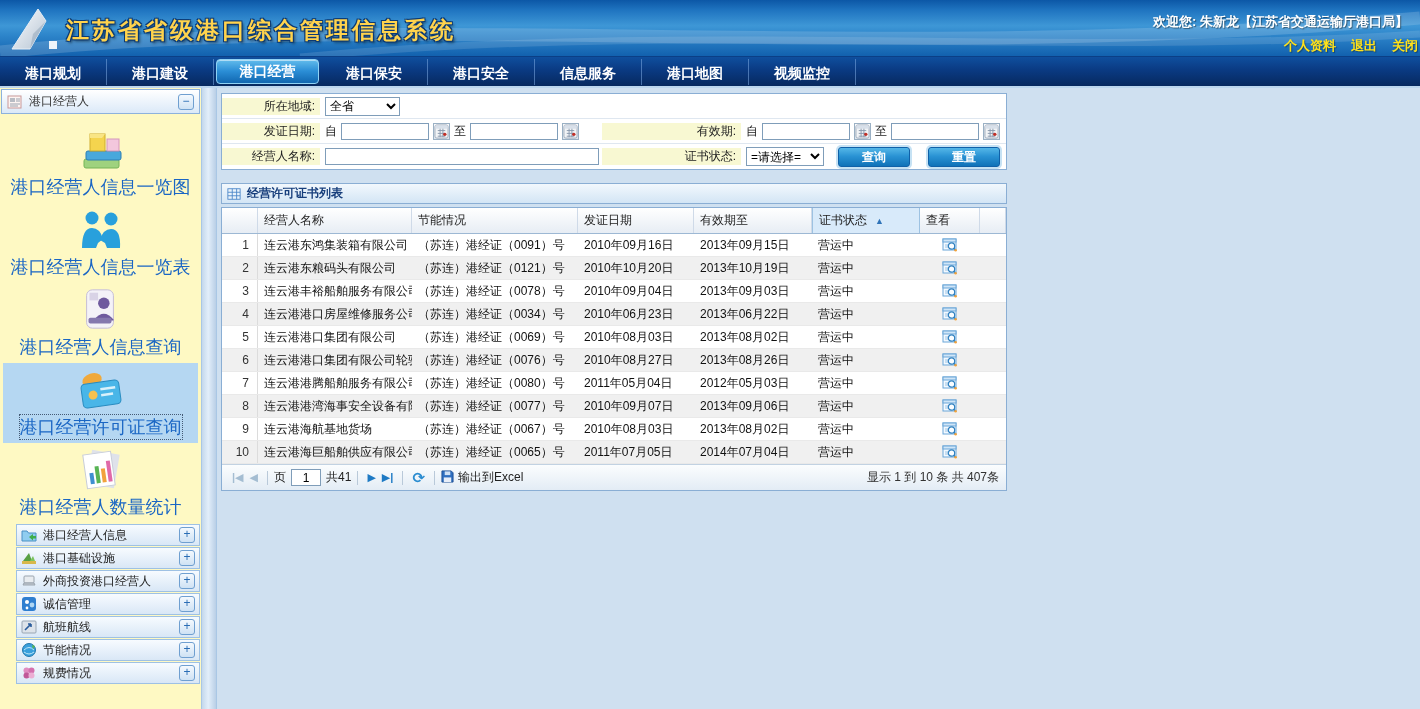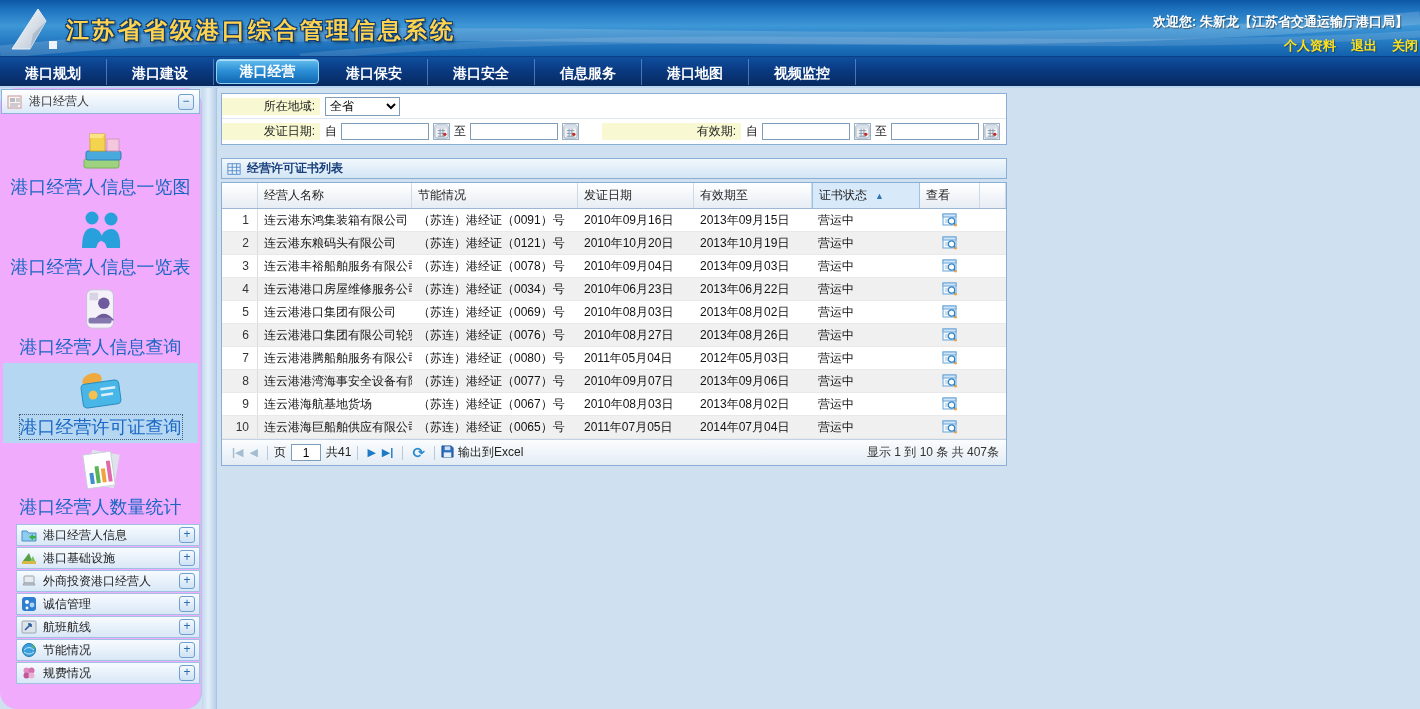--- a/index.html
+++ b/index.html
@@ -19,21 +19,21 @@
   
   .nav{height:29px;background:linear-gradient(180deg,#0f4f9e 0%,#0a3a82 45%,#07295f 100%);display:flex;align-items:center;}
   .tab{width:107px;text-align:center;color:#fff;font-weight:bold;font-size:14px;line-height:29px;height:26px;border-right:1px solid rgba(125,170,225,.55);cursor:pointer;}
   .tab.active{width:103px;height:25px;line-height:23px;margin:0 2px;border:1px solid #8fd2f4;border-radius:4px;
     background:linear-gradient(180deg,#62bcec 0%,#2b8ed6 48%,#1167b0 100%);box-shadow:inset 0 1px 0 rgba(255,255,255,.5);}
 
   
   .bodyrow{display:flex;height:623px;background:#cfe0f0;border-top:2px solid #bcd6ee;}
 
   
-  aside{width:202px;background:#f0abfc;border-right:1px solid #a9c7e5;display:flex;flex-direction:column;border-radius:17px;}
+  aside{width:202px;background:#fef9c3;border-right:1px solid #a9c7e5;display:flex;flex-direction:column;}
   .panel-hd{height:25px;margin:1px;border:1px solid #8db2dc;background:linear-gradient(180deg,#ffffff,#dbe9f8);
     display:flex;align-items:center;padding:0 5px;gap:6px;font-size:12px;color:#333;}
   .sqbtn{margin-left:auto;width:16px;height:16px;border:1px solid #6f9fd0;border-radius:3px;
     background:linear-gradient(#f4f9fe,#cfe2f4);color:#2a6db5;font-size:12px;line-height:13px;text-align:center;cursor:pointer;}
   .panel-body{padding-top:8px;}
   .s-item{height:80px;margin:0 3px;display:flex;flex-direction:column;align-items:center;justify-content:center;cursor:pointer;}
   .s-item .bigico{width:48px;height:46px;}
   .s-label{font-size:18px;color:#1a66c4;margin-top:2px;}
   .s-item.selected{background:#b5d7f2;}
   .s-item.selected .s-label{outline:1px dotted #445a75;}
@@ -349,20 +349,32 @@
                     <line x1="4" y1="10" x2="12" y2="10"></line>
                     <line x1="4" y1="13" x2="12" y2="13"></line>
                     <line x1="6.5" y1="5" x2="6.5" y2="14"></line>
                     <line x1="9.5" y1="5" x2="9.5" y2="14"></line>
                   </g>
                   <circle cx="11.5" cy="11" r="1.8" fill="#c03028"></circle>
                 </svg>
               </button>
           </div>
         </div>
+        <div class="frow">
+          <div class="lbl w1">经营人名称:</div>
+          <div class="fld w2">
+            <input type="text" class="wide" value="" style="">
+          </div>
+          <div class="lbl w3">证书状态:</div>
+          <div class="fld grow">
+            <select class="stsel" id="statusSel"><option>=请选择=</option></select>
+            <button class="btn q">查询</button>
+            <button class="btn r">重置</button>
+          </div>
+        </div>
       </div>
 
       <section class="tpanel">
         <div class="ptitle">
           <span class="sico" style="width:14px;height:14px;">
             <svg viewBox="0 0 16 16" width="14" height="14">
                 <rect x="1" y="2" width="14" height="12" fill="#eaf3fb" stroke="#4a86c8"></rect>
                 <line x1="1" y1="6" x2="15" y2="6" stroke="#4a86c8"></line>
                 <line x1="1" y1="10" x2="15" y2="10" stroke="#4a86c8"></line>
                 <line x1="6" y1="2" x2="6" y2="14" stroke="#4a86c8"></line>

